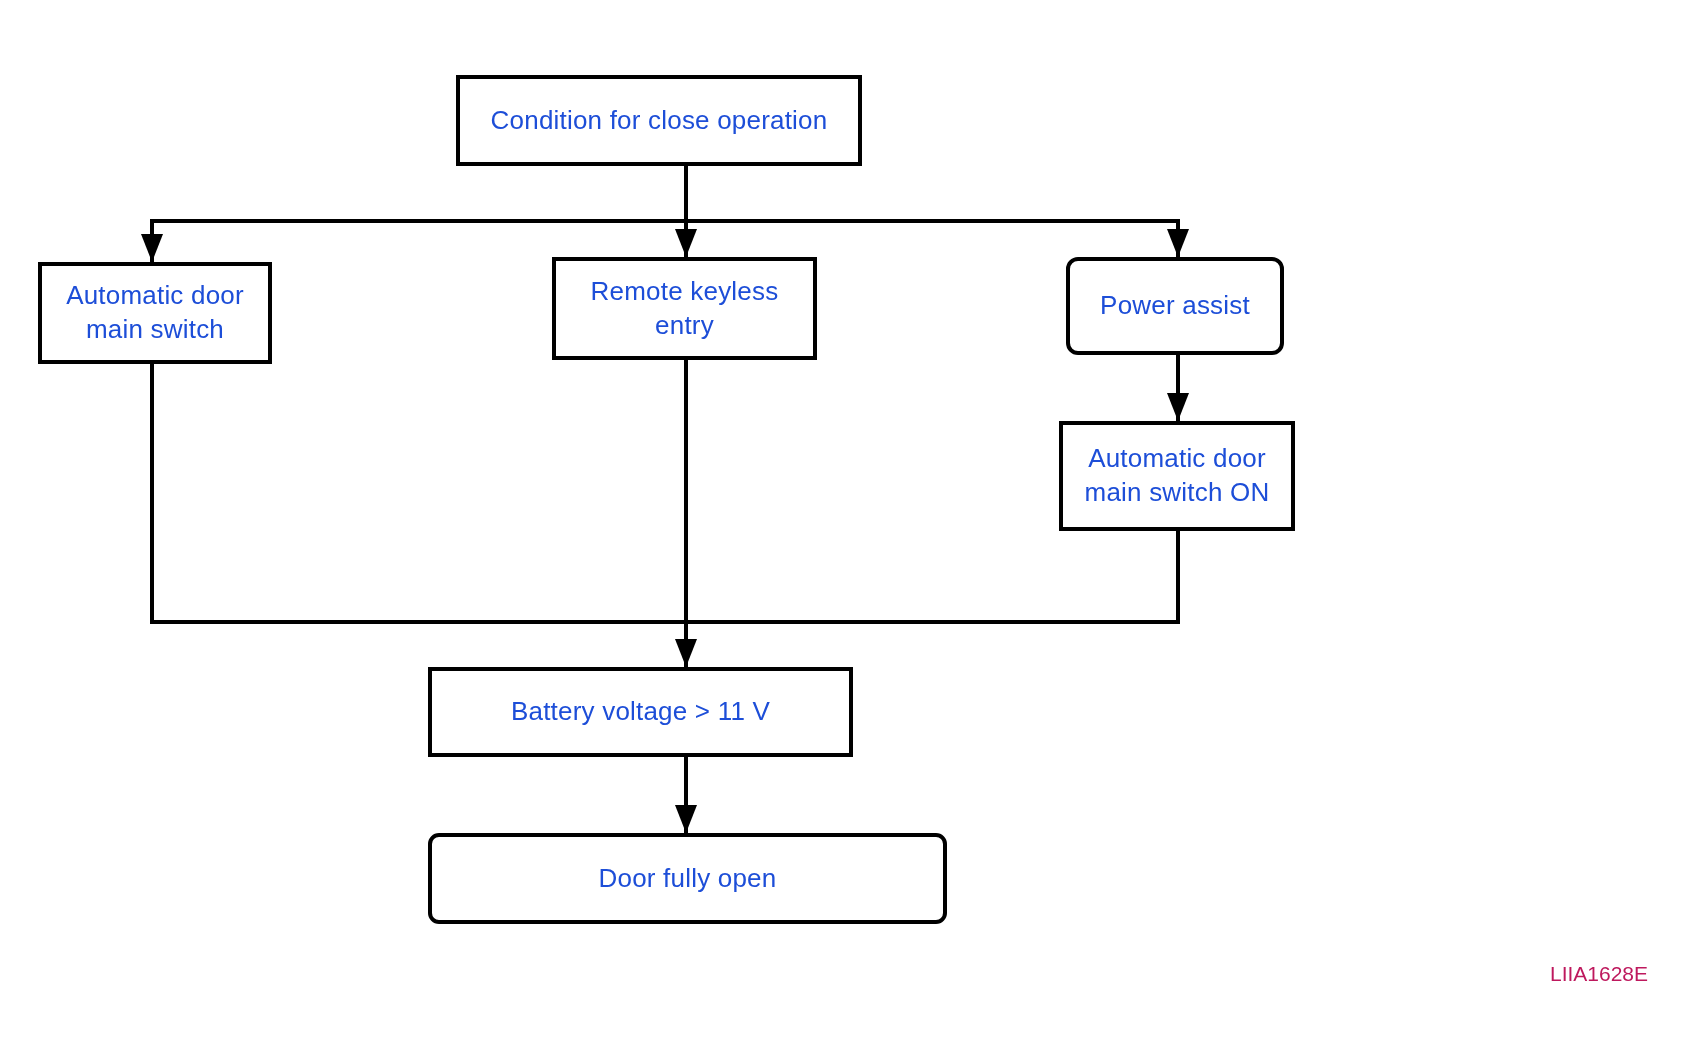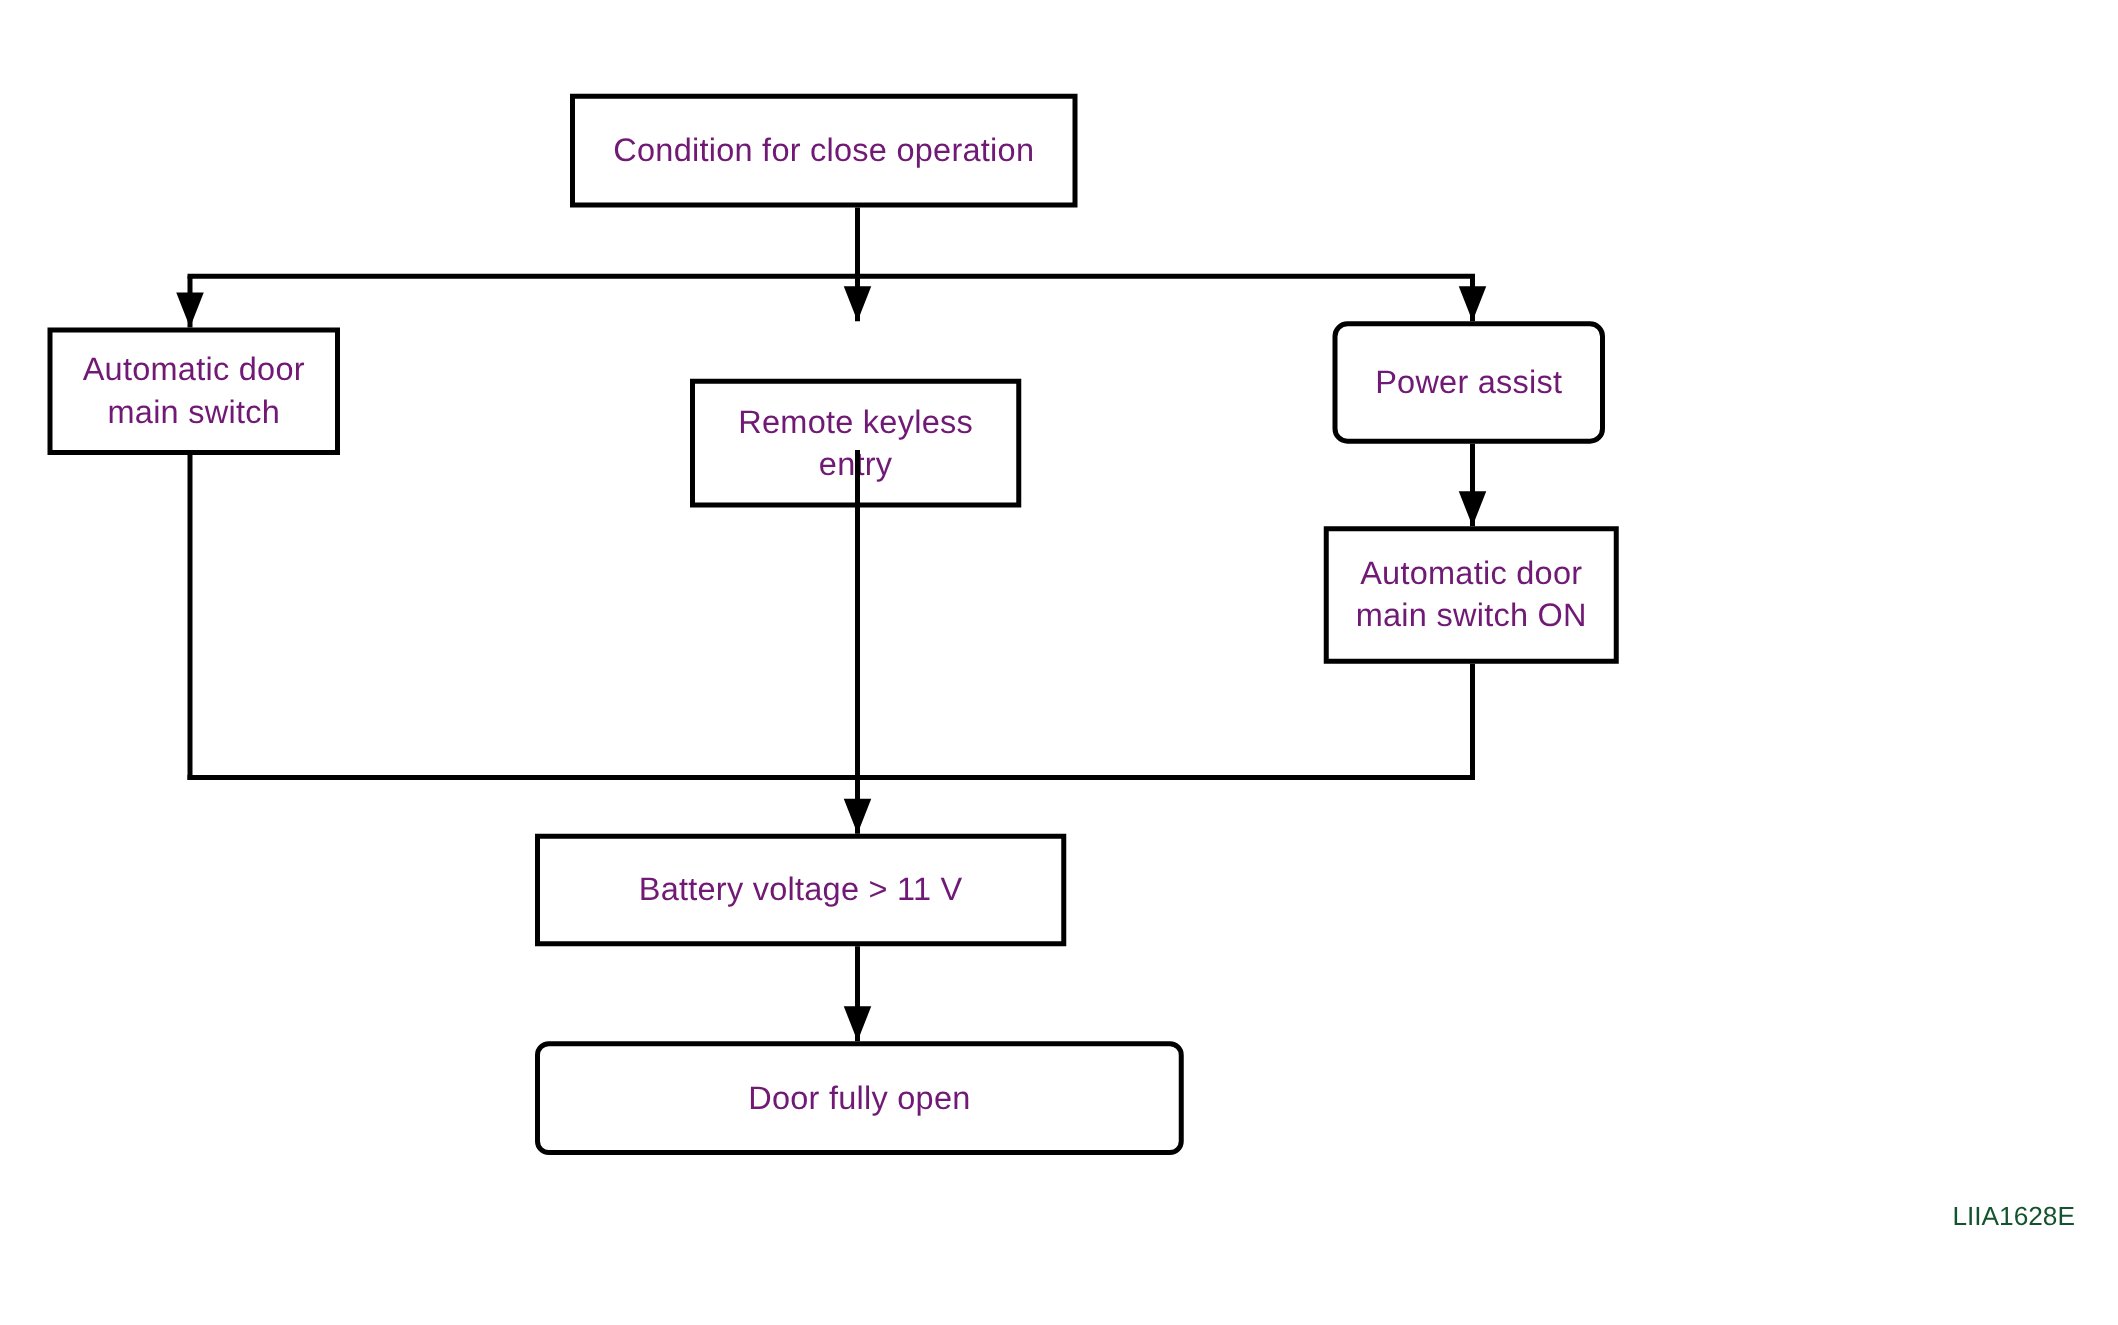--- a/index.html
+++ b/index.html
@@ -19,21 +19,21 @@
     position: absolute;
     box-sizing: border-box;
     border: 4px solid #000000;
     background: #ffffff;
     display: flex;
     align-items: center;
     justify-content: center;
     text-align: center;
     font-size: 26px;
     line-height: 1.3;
-    color: #701a75;
+    color: #1d4ed8;
     white-space: pre-line;
     letter-spacing: 0.2px;
   }
   .hline, .vline {
     position: absolute;
     background: #000000;
   }
   .hline { height: 4px; }
   .vline { width: 4px; }
   .arrowhead {
@@ -42,36 +42,36 @@
     height: 0;
     border-left: 11px solid transparent;
     border-right: 11px solid transparent;
     border-top: 28px solid #000000;
   }
   .figure-code {
     position: absolute;
     top: 962px;
     left: 1538px;
     width: 122px;
-    text-align: right;
+    text-align: center;
     font-size: 21px;
-    color: #14532d;
+    color: #be185d;
   }
 </style>
 </head>
 <body>
 
 <div class="canvas">
 
   <div class="node" style="left:456px; top:75px; width:406px; height:91px;">Condition for close operation</div>
 
   <div class="node" style="left:38px; top:262px; width:234px; height:102px;">Automatic door
 main switch</div>
 
-  <div class="node" style="left:552px; top:257px; width:265px; height:103px;margin-top:46px;">Remote keyless
+  <div class="node" style="left:552px; top:257px; width:265px; height:103px;">Remote keyless
 entry</div>
 
   <div class="node" style="left:1066px; top:257px; width:218px; height:98px;border-radius:12px;">Power assist</div>
 
   <div class="node" style="left:1059px; top:421px; width:236px; height:110px;">Automatic door
 main switch ON</div>
 
   <div class="node" style="left:428px; top:667px; width:425px; height:90px;">Battery voltage &gt; 11 V</div>
 
   <div class="node" style="left:428px; top:833px; width:519px; height:91px;border-radius:11px;">Door fully open</div>

